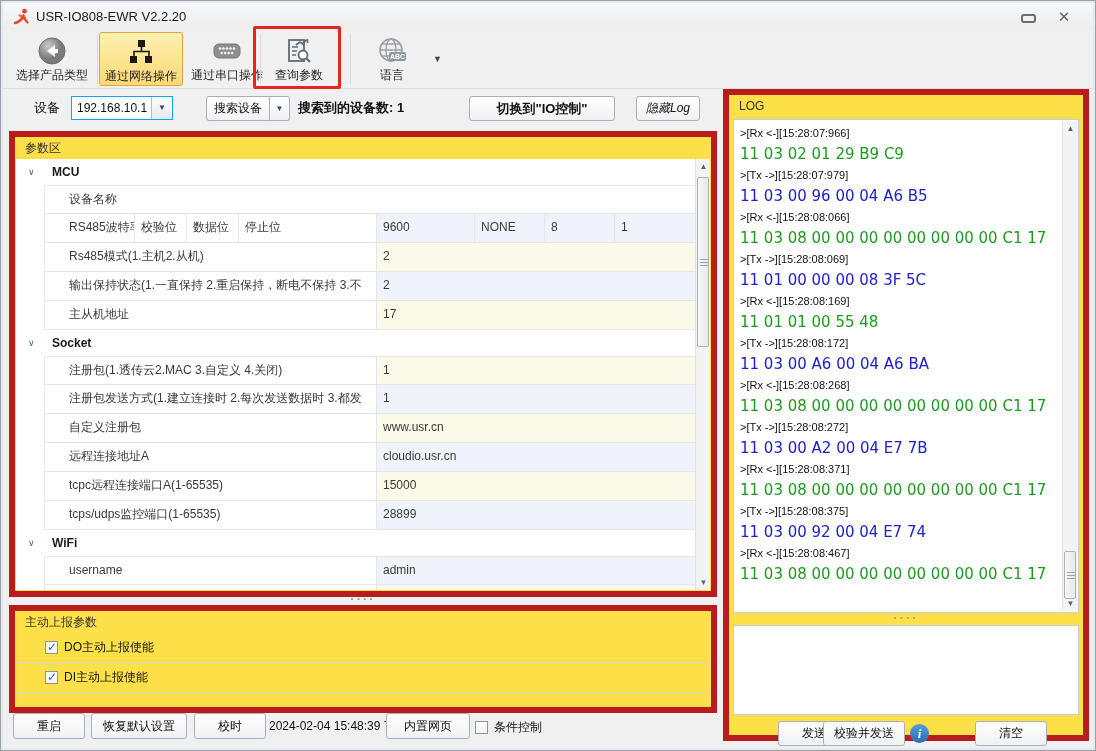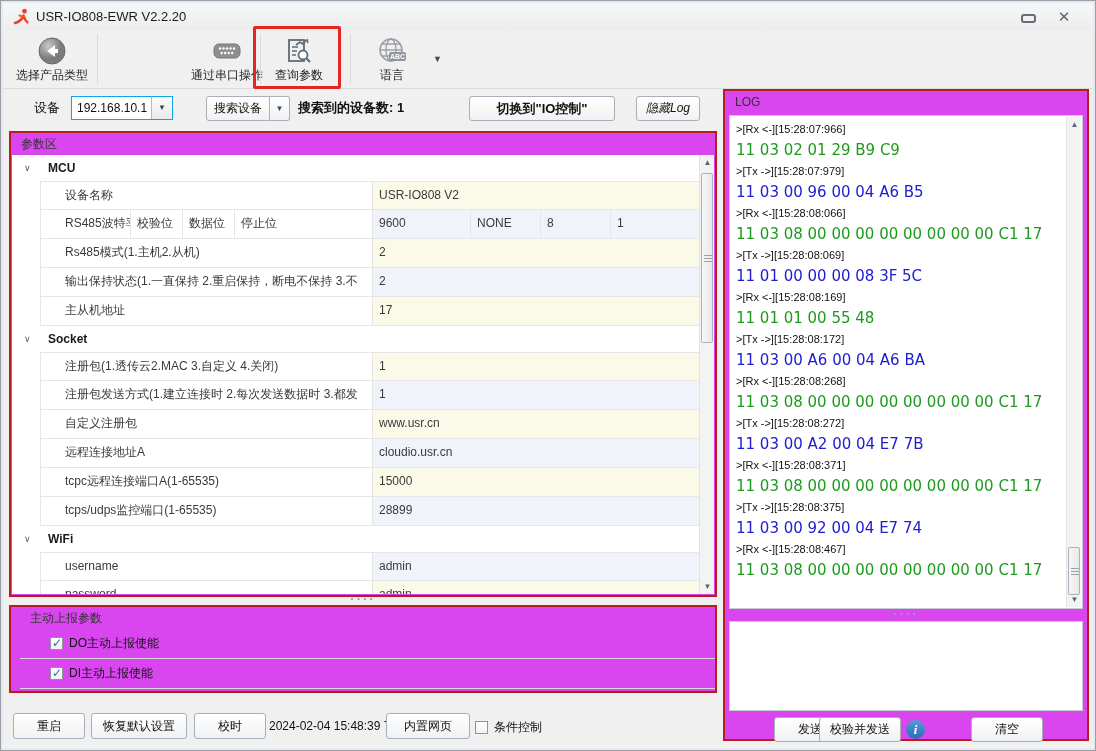--- a/index.html
+++ b/index.html
@@ -36,21 +36,21 @@
   .combo-arrow { width:21px; border-left:1px solid #b6bcc4; background:linear-gradient(#fdfdfd,#e8e9ea); text-align:center; font-size:8px; line-height:22px; color:#3c4a58; }
   .splitbtn { position:absolute; left:203px; top:5px; height:25px; display:flex; }
   .splitbtn .main { width:64px; border:1px solid #a9afb8; border-radius:3px 0 0 3px; background:linear-gradient(#ffffff,#f0f1f2); font-size:12px; text-align:center; line-height:23px; color:#111; }
   .splitbtn .arrow { width:20px; border:1px solid #a9afb8; border-left:none; border-radius:0 3px 3px 0; background:linear-gradient(#ffffff,#f0f1f2); text-align:center; font-size:8px; line-height:23px; color:#3c4a58; }
   .found-text { position:absolute; left:295px; top:8px; font-size:13px; font-weight:bold; color:#111; }
   .btn { border:1px solid #a9afb8; border-radius:3px; background:linear-gradient(#ffffff,#f0f1f2); font-size:12px; color:#111; text-align:center; }
   .btn-switch { position:absolute; left:466px; top:5px; width:146px; height:25px; line-height:23px; font-weight:bold; font-size:13px; }
   .btn-hidelog { position:absolute; left:633px; top:5px; width:64px; height:25px; line-height:23px;font-style:italic; }
 
   
-  .group { position:absolute; border:2px solid #b91c1c; background:#d946ef; }
+  .group { position:absolute; border:6px solid #b91c1c; background:#fde047; }
   .group-title { height:22px; line-height:22px; padding-left:10px; font-size:12px; color:#333; }
 
   
   .g-params { left:8px; top:130px; width:708px; height:466px; }
   .table-wrap { position:absolute; left:1px; top:22px; width:689px; bottom:1px; background:#fff; overflow:hidden; }
   .sec-row { height:26px; display:flex; align-items:center; padding-left:12px; background:#fff; }
   .chev { width:14px; font-size:9px; color:#44617e; }
   .sec-name { font-size:12px; font-weight:bold; color:#1a1a1a; margin-left:10px; }
   .p-row { display:flex; margin-left:28px; height:29px; border:1px solid #e6e6e6; border-top:none; background:#fff; }
   .p-row.first { border-top:1px solid #e6e6e6; }
@@ -71,21 +71,21 @@
   .sb-thumb { position:absolute; left:1px; width:12px; background:linear-gradient(90deg,#f6f6f6,#e8e8e8); border:1px solid #aab2bd; border-radius:2px; }
   .sb-grip { position:absolute; left:2px; top:50%; width:8px; height:1px; background:#9aa2ad; box-shadow:0 -3px 0 #9aa2ad, 0 3px 0 #9aa2ad; }
 
   
   .splitter { position:absolute; text-align:center; font-weight:bold; color:#98a0a8; font-size:13px; letter-spacing:2px; line-height:8px; }
   .splitter::after { content:"····"; }
   .split-left { left:8px; top:594px; width:708px; height:9px; }
   .split-right { left:0; top:519px; width:100%; height:9px; }
 
   
-  .g-report { left:8px; top:604px; width:708px; height:88px;padding-left:9px; }
+  .g-report { left:8px; top:604px; width:708px; height:108px; }
   .rep-row { height:30px; border-bottom:1px solid #d8d8d8; display:flex; align-items:center; padding-left:30px; }
   .cb { width:13px; height:13px; border:1px solid #8e959e; background:linear-gradient(#fff,#f1f1f1); position:relative; flex:none; }
   .cb.checked::after { content:"✓"; position:absolute; left:1px; top:-2px; font-size:12px; font-weight:bold; color:#3463b8; }
   .cb-label { font-size:12px; color:#111; margin-left:6px; }
 
   
   .bottombar { position:absolute; left:0; top:712px; width:720px; height:28px; }
   .bb-btn { position:absolute; top:0; height:26px; line-height:24px; }
   .bb-reboot { left:12px; width:72px; }
   .bb-restore { left:90px; width:96px; }
@@ -134,20 +134,29 @@
               <stop offset="0%" stop-color="#c9c9c9"></stop>
               <stop offset="100%" stop-color="#7b7b7b"></stop>
             </radialGradient>
           </defs>
         <circle cx="15" cy="15" r="13" fill="url(#gb)" stroke="#6a6a6a"></circle>
         <path d="M18 9 L10 15 L18 21 L18 17 L21 17 L21 13 L18 13 Z" fill="#fff"></path>
       </svg>
       <span class="tlabel">选择产品类型</span>
     </div>
     <div class="tool-sep" style="left:94px;"></div>
+    <div class="tool-btn active" style="left:96px;width:84px;">
+      <svg class="ticon" width="30" height="30" viewBox="0 0 30 30">
+        <rect x="12" y="3" width="7" height="7" fill="#1a1a1a"></rect>
+        <rect x="4" y="19" width="7" height="7" fill="#1a1a1a"></rect>
+        <rect x="19" y="19" width="7" height="7" fill="#1a1a1a"></rect>
+        <path d="M15.5 10 V14.5 M8 19 V14.5 H23 V19" stroke="#1a1a1a" stroke-width="1.6" fill="none"></path>
+      </svg>
+      <span class="tlabel">通过网络操作</span>
+    </div>
     <div class="tool-btn" style="left:182px;width:84px;">
       <svg class="ticon" width="34" height="30" viewBox="0 0 34 30">
         <rect x="4" y="8" width="26" height="14" rx="5" fill="#8f8f8f" stroke="#777"></rect>
         <g fill="#fff">
           <circle cx="10" cy="12.5" r="1.2"></circle>
             <circle cx="13.5" cy="12.5" r="1.2"></circle>
             <circle cx="17" cy="12.5" r="1.2"></circle>
             <circle cx="20.5" cy="12.5" r="1.2"></circle>
             <circle cx="24" cy="12.5" r="1.2"></circle>
           <circle cx="11.7" cy="17" r="1.2"></circle>
@@ -202,21 +211,20 @@
 
   <div class="group g-params">
     <div class="group-title">参数区</div>
     <div class="table-wrap">
         <div class="sec-row">
           <span class="chev">∨</span>
           <span class="sec-name">MCU</span>
         </div>
         <div class="p-row cream first">
           <div class="cell lbl lw-full">设备名称</div>
-          <div class="cell val vw-full">USR-IO808 V2</div>
         </div>
         <div class="p-row blue">
           <div class="cell lbl lw1">RS485波特率</div>
           <div class="cell lbl lw2">校验位</div>
           <div class="cell lbl lw3">数据位</div>
           <div class="cell lbl lw4">停止位</div>
           <div class="cell val vw1">9600</div>
           <div class="cell val vw2">NONE</div>
           <div class="cell val vw3">8</div>
           <div class="cell val vw4">1</div>

